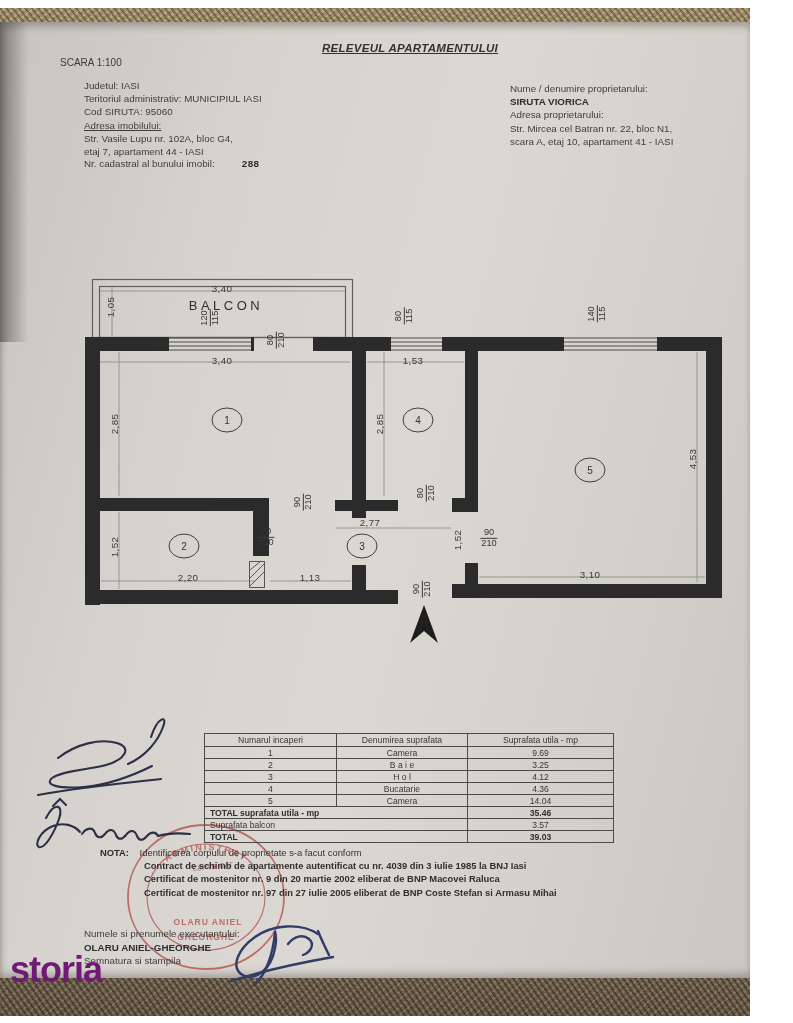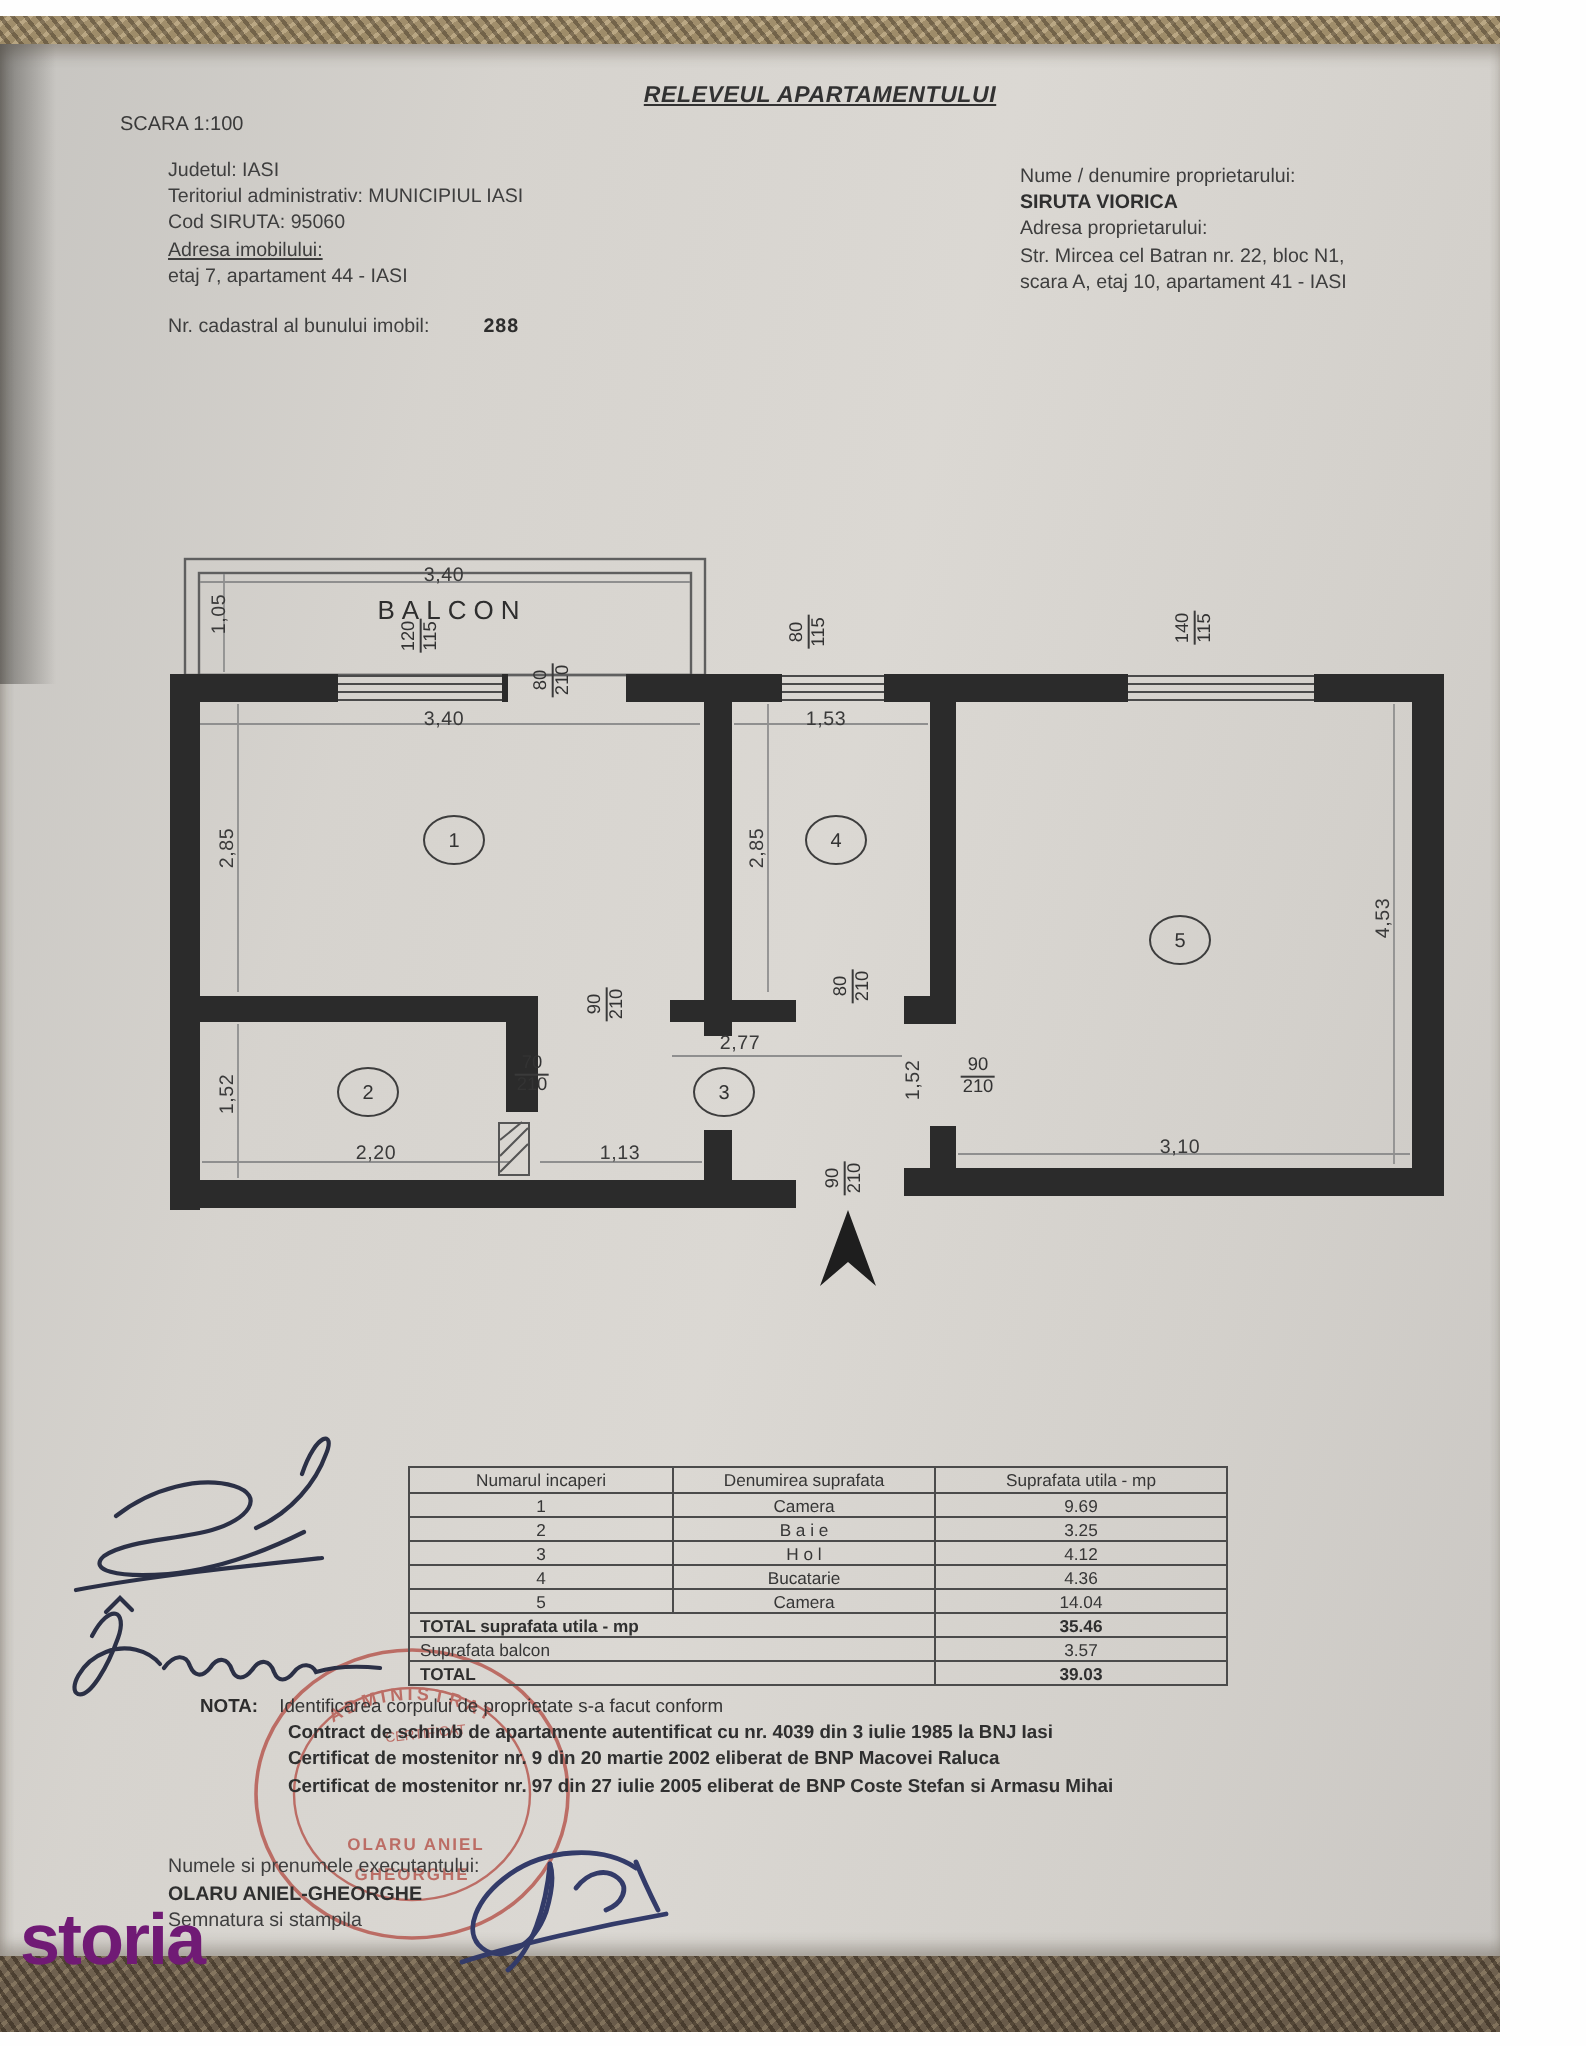--- a/index.html
+++ b/index.html
@@ -70,20 +70,21 @@
     <div class="paper"></div>
 
     <div class="content">
       <div class="doc-title">RELEVEUL APARTAMENTULUI</div>
       <div class="doc-scale">SCARA 1:100</div>
       <div class="info-col" id="info-left">
           <div class="line">Judetul: IASI</div>
           <div class="line">Teritoriul administrativ: MUNICIPIUL IASI</div>
           <div class="line">Cod SIRUTA:  95060</div>
           <div class="line u">Adresa imobilului:</div>
+          <div class="line">Str. Vasile Lupu nr. 102A, bloc G4,</div>
           <div class="line">etaj 7, apartament 44 - IASI</div>
         </div>
       <div class="info-col" id="info-right">
           <div class="line">Nume / denumire proprietarului:</div>
           <div class="line b">SIRUTA VIORICA</div>
           <div class="line">Adresa proprietarului:</div>
           <div class="line">Str. Mircea cel Batran nr. 22, bloc N1,</div>
           <div class="line">scara A, etaj 10, apartament 41 - IASI</div>
         </div>
       <div class="cadastral">

